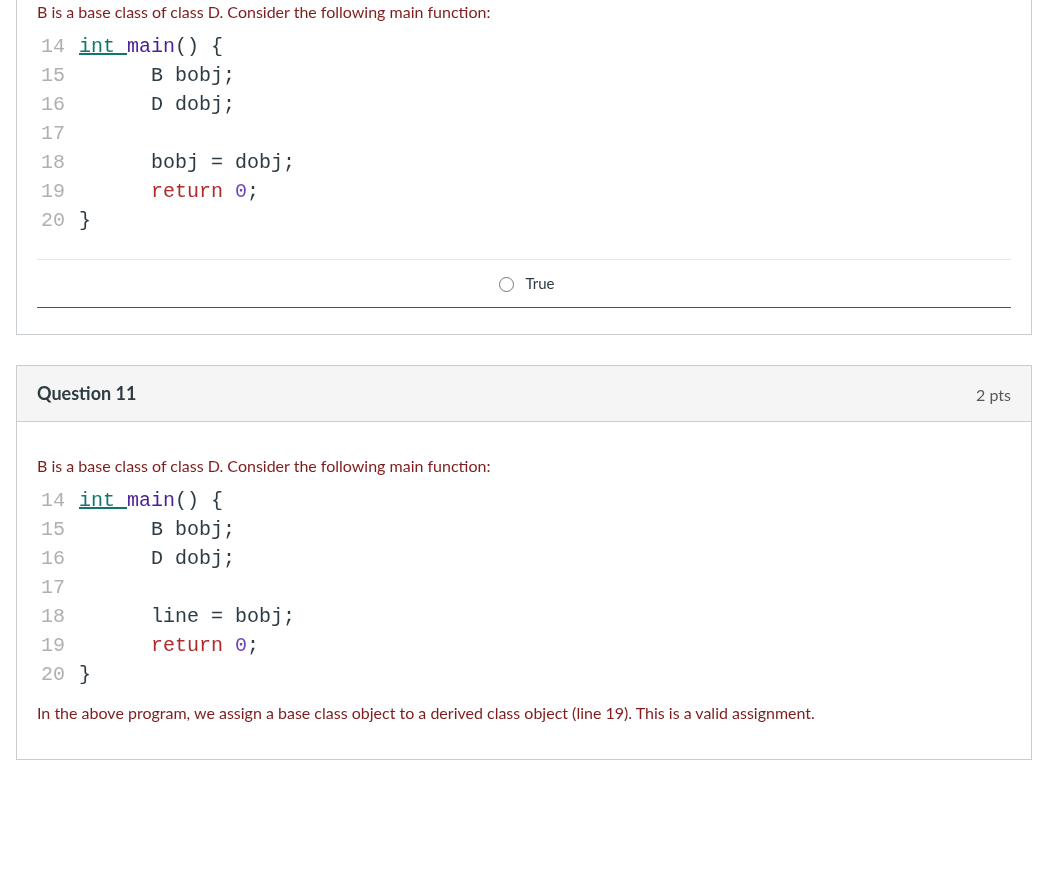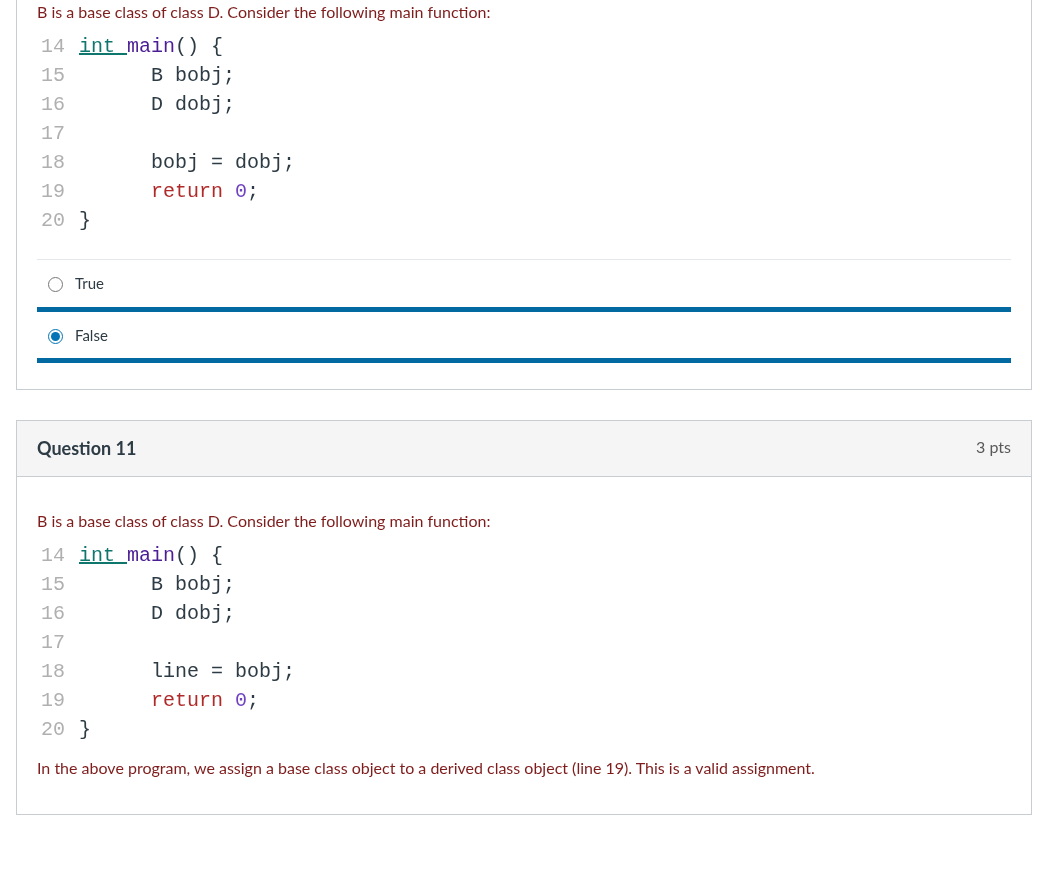--- a/index.html
+++ b/index.html
@@ -17,21 +17,21 @@
     border: 1px solid #c7cdd1;
     margin: 0 16px 30px 16px;
     background: #fff;
   }
   .question-header {
     background: #f5f5f5;
     border-bottom: 1px solid #c7cdd1;
     padding: 14px 20px;
     display: flex;
     justify-content: space-between;
-    align-items: flex-start;
+    align-items: flex-end;
   }
   .question-header .qtitle {
     font-weight: 700;
     font-size: 18px;
     color: #2d3b45;
   }
   .question-header .qpts {
     font-size: 16px;
     color: #595959;
   }
@@ -70,23 +70,24 @@
   .fn { color: #4c1d95; }
   .num { color: #6f42c1; }
   .answers {
     margin-top: 24px;
     border-top: 1px solid #e5e8ea;
   }
   .answer-row {
     display: flex;
     align-items: center;
     padding: 12px 6px;
-    border-bottom: 5px solid #0369a1;
+    border-bottom: 1px solid #0369a1;
     font-size: 15px;
     color: #2d3b45;
+    justify-content: center;
   }
   .answer-row input[type="radio"] {
     margin-right: 12px;
     width: 15px;
     height: 15px;
     accent-color: #0374b5;
   }
   .first-card {
     border-top: none;
     margin-top: 0;
@@ -109,32 +110,28 @@
         <div class="code-line"><span class="ln">18</span><span><span>      bobj = dobj;</span></span></div>
         <div class="code-line"><span class="ln">19</span><span><span>      </span><span class="kw-return">return</span><span> </span><span class="num">0</span><span>;</span></span></div>
         <div class="code-line"><span class="ln">20</span><span><span>}</span></span></div>
       </div>
 
     <div class="answers">
       <label class="answer-row">
         <input type="radio" name="q10" style="">
         <span>True</span>
       </label>
-      <label class="answer-row">
-        <input type="radio" name="q10" checked="" style="">
-        <span>False</span>
-      </label>
     </div>
   </div>
 </div>
 
 <div class="question-card">
   <div class="question-header">
     <span class="qtitle">Question 11</span>
-    <span class="qpts">3 pts</span>
+    <span class="qpts">2 pts</span>
   </div>
   <div class="question-body">
     <p style="margin-top:18px">B is a base class of class D. Consider the following main function:</p>
     <div class="code-block">
         <div class="code-line"><span class="ln">14</span><span><span class="kw-type">int </span><span class="fn">main</span><span>() {</span></span></div>
         <div class="code-line"><span class="ln">15</span><span><span>      B bobj;</span></span></div>
         <div class="code-line"><span class="ln">16</span><span><span>      D dobj;</span></span></div>
         <div class="code-line"><span class="ln">17</span><span><span></span></span></div>
         <div class="code-line"><span class="ln">18</span><span><span>      line = bobj;</span></span></div>
         <div class="code-line"><span class="ln">19</span><span><span>      </span><span class="kw-return">return</span><span> </span><span class="num">0</span><span>;</span></span></div>

